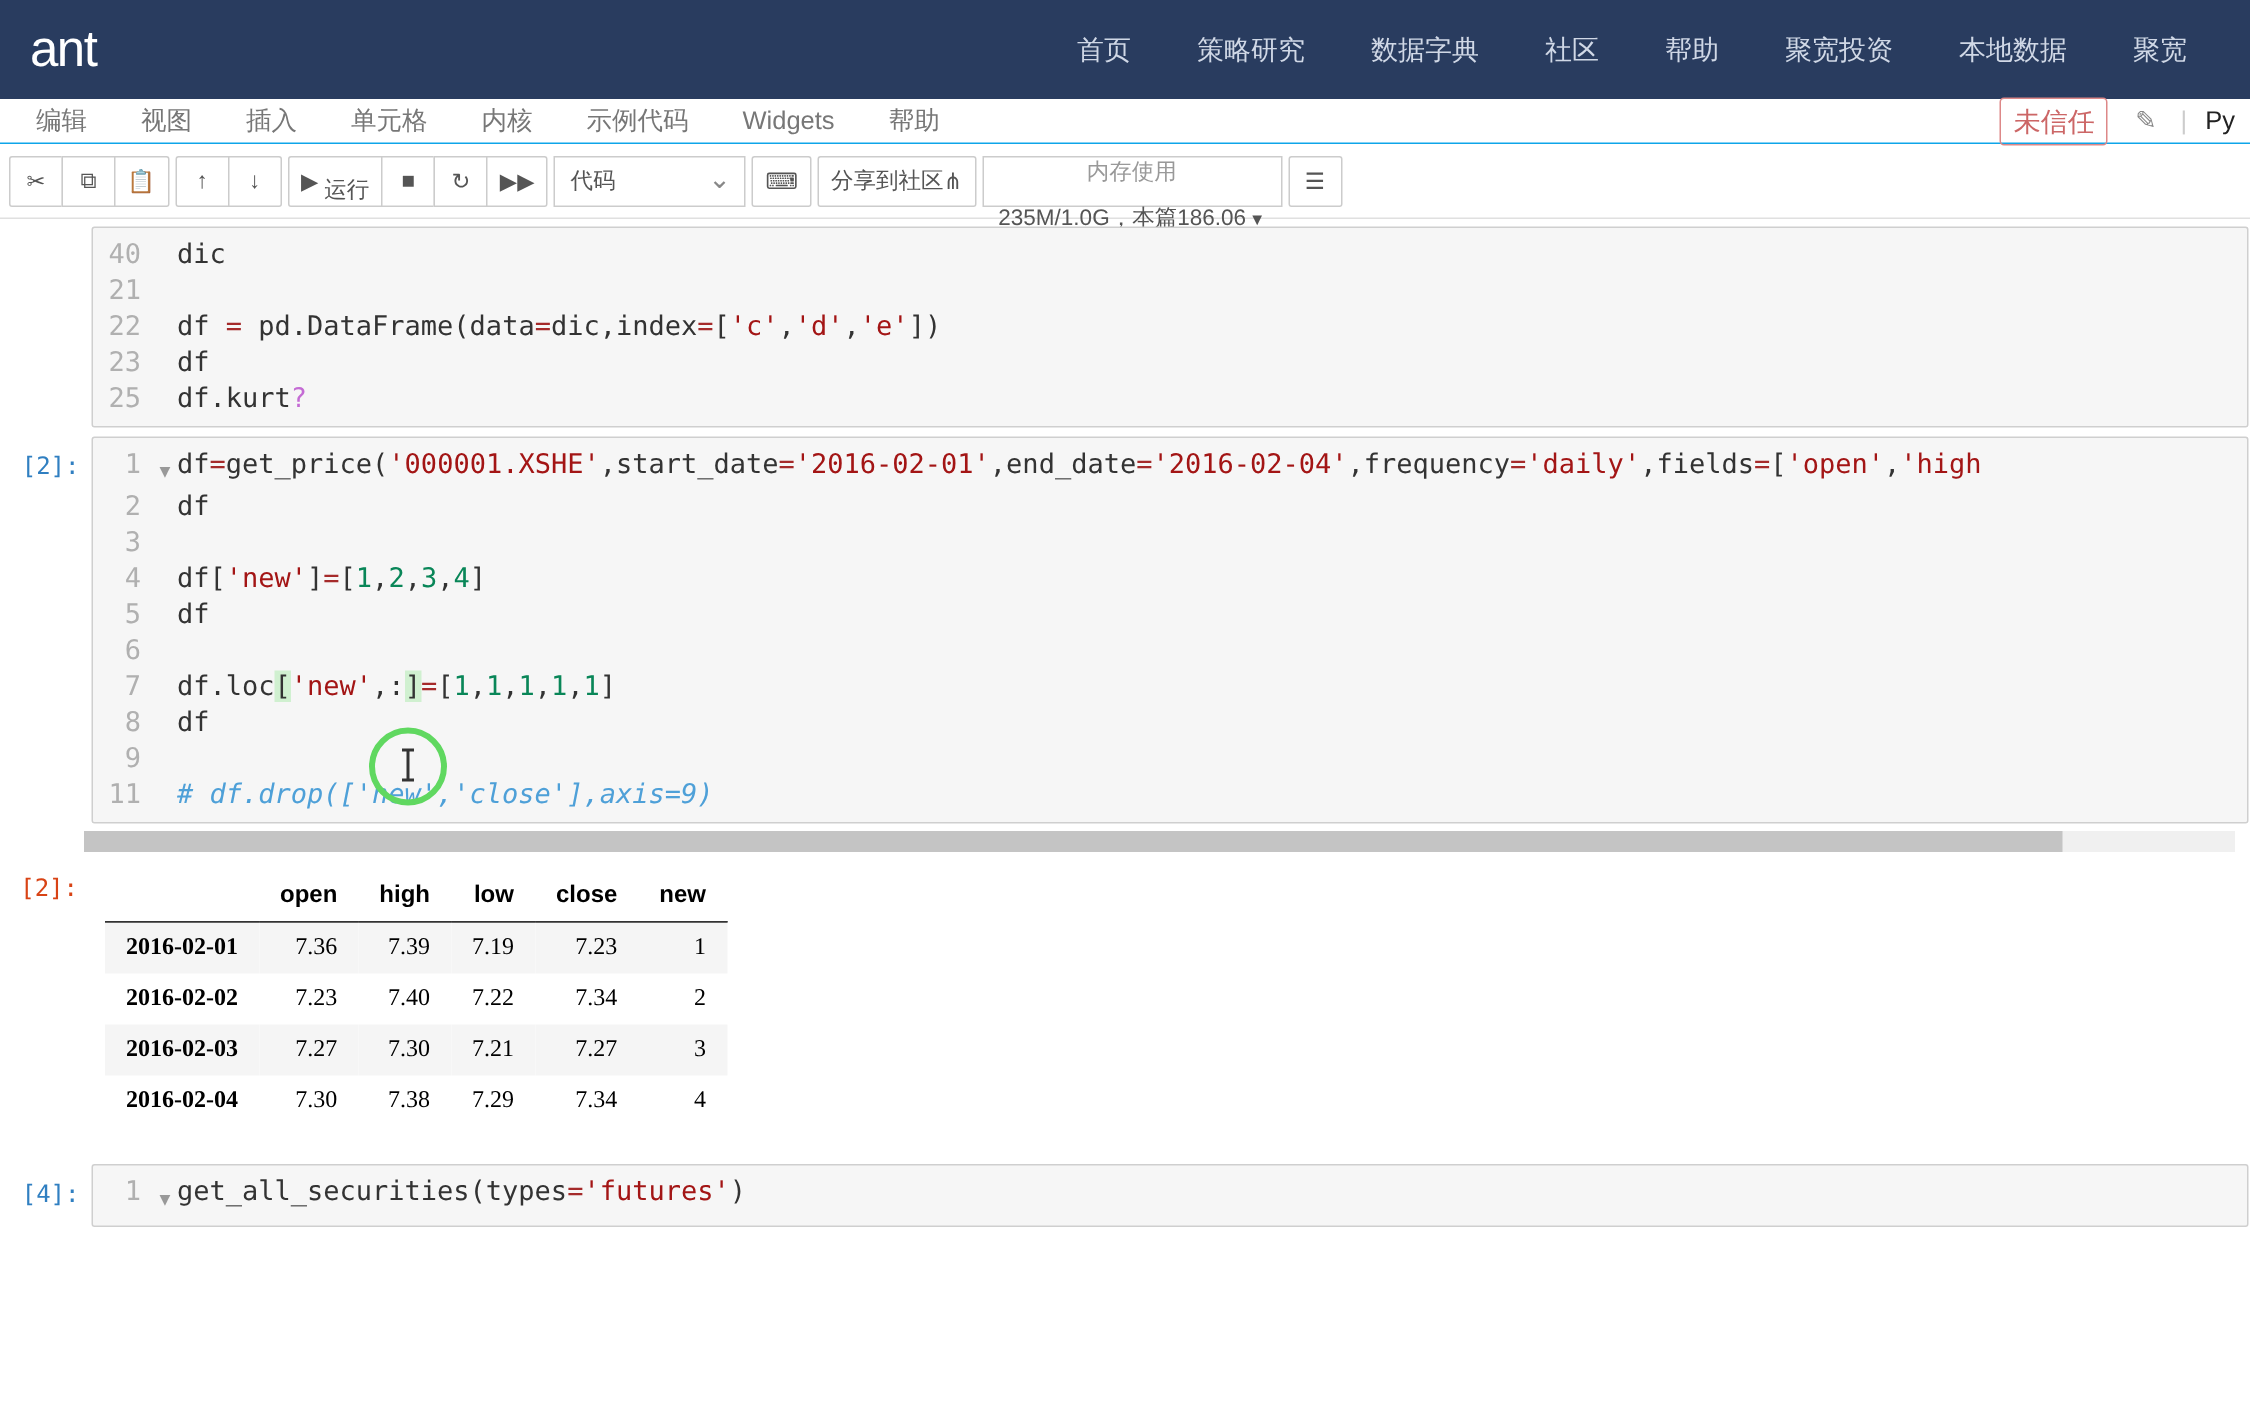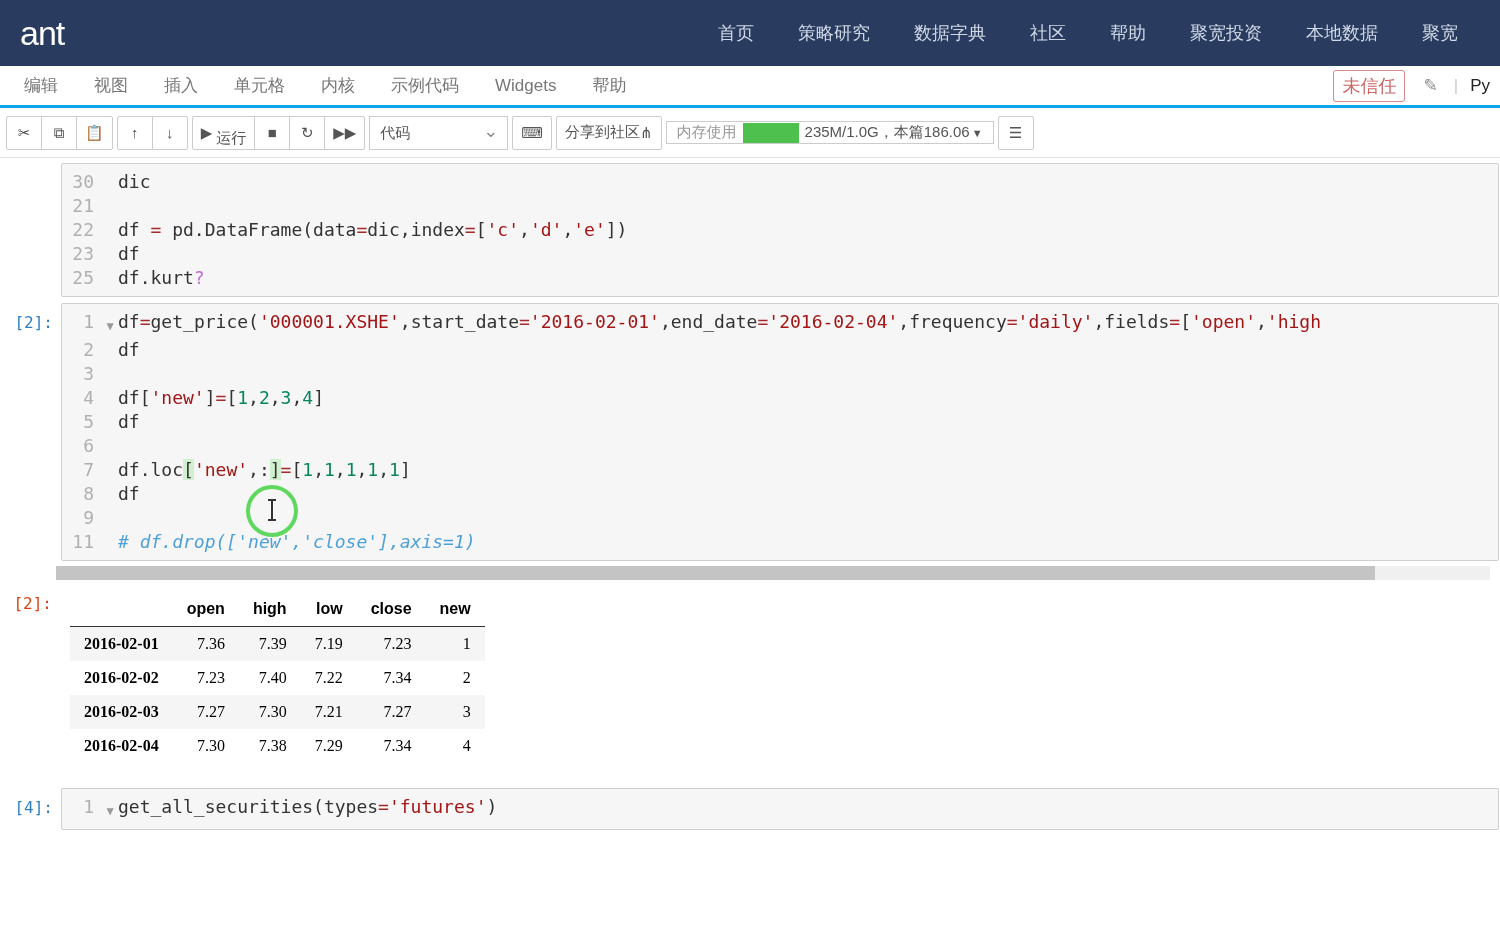--- a/index.html
+++ b/index.html
@@ -3,38 +3,38 @@
 <meta charset="utf-8">
 <style>
 * { margin: 0; padding: 0; box-sizing: border-box; }
 body { font-family: -apple-system, BlinkMacSystemFont, "Segoe UI", sans-serif; font-size: 14px; background: #fff; overflow-x: hidden; }
 
 .topnav { background: #293c5f; color: #fff; height: 66px; display: flex; align-items: center; padding: 0 20px; }
 .brand { font-size: 34px; font-weight: 400; color: #fff; letter-spacing: -1px; }
 .topnav-spacer { flex: 1; }
 .topnav-item { color: #d0d8e6; font-size: 18px; padding: 0 22px; cursor: pointer; }
 
-.menubar { background: #fff; height: 42px; display: flex; align-items: center; padding: 0 6px; border-bottom: 3px solid #0ea5e9; }
+.menubar { background: #fff; height: 30px; display: flex; align-items: center; padding: 0 6px; border-bottom: 1px solid #0ea5e9; }
 .menubar-item { color: #777; font-size: 17px; padding: 6px 18px; cursor: pointer; }
 .menubar-spacer { flex: 1; }
 .trust-badge { border: 1px solid #d88; color: #c66; font-size: 18px; padding: 3px 8px; border-radius: 3px; margin-right: 10px; }
 .menubar-icon { color: #888; font-size: 17px; padding: 4px 8px; cursor: pointer; }
 .kernel-text { color: #222; font-size: 17px; padding: 0 4px; }
 
 .toolbar { background: #fff; height: 50px; display: flex; align-items: center; padding: 6px 6px; border-bottom: 1px solid #e0e0e0; gap: 4px; }
 .tbtn { border: 1px solid #ccc; background: #fff; height: 34px; min-width: 36px; display: inline-flex; align-items: center; justify-content: center; color: #555; font-size: 15px; cursor: pointer; border-radius: 2px; padding: 0 8px; }
 .tbtn-group { display: inline-flex; }
 .tbtn-group .tbtn { border-radius: 0; margin-left: -1px; }
 .tbtn-group .tbtn:first-child { border-radius: 2px 0 0 2px; margin-left: 0; }
 .tbtn-group .tbtn:last-child { border-radius: 0 2px 2px 0; }
-.tselect { border: 1px solid #ccc; height: 34px; padding: 0 30px 0 10px; font-size: 15px; color: #555; background: #fff; cursor: pointer; appearance: none; position: relative; width: 139px; }
+.tselect { border: 1px solid #ccc; height: 34px; padding: 0 30px 0 10px; font-size: 15px; color: #555; background: #fff; cursor: pointer; appearance: none; position: relative; width: 128px; }
 .tselect-wrap { position: relative; display: inline-block; }
 .tselect-wrap::after { content: "⌄"; position: absolute; right: 10px; top: 4px; color: #888; pointer-events: none; font-size: 18px; }
 .btn-text { margin-left: 4px; margin-top: 11px; }
-.memory-box { border: 1px solid #ccc; height: 23px; display: inline-flex; align-items: center; padding: 0 10px; color: #999; font-size: 15px; gap: 6px; }
+.memory-box { border: 1px solid #ccc; height: 34px; display: inline-flex; align-items: center; padding: 0 10px; color: #999; font-size: 15px; gap: 6px; flex-direction: column; }
 .mem-bar { width: 56px; height: 20px; background: #4ec04e; }
 .mem-text { color: #555; }
 .caret-down { font-size: 11px; color: #555; margin-left: 2px; }
 
 .notebook { padding: 0; }
 .cell { display: flex; border: 1px solid transparent; margin: 4px 0; }
 .cell.output-cell { border: none; }
 .prompt { width: 60px; flex-shrink: 0; text-align: right; padding: 10px 8px 0 0; color: #307fc1; font-family: monospace; font-size: 16px; }
 .prompt.out { color: #d84315; }
 .input-area { flex: 1; background: #f6f6f6; border: 1px solid #cfcfcf; border-radius: 2px; padding: 6px 0; overflow-x: auto; }
@@ -152,21 +152,21 @@
       <span>☰</span>
     </button>
 </div>
 
 <div class="notebook">
 
   <div class="cell">
     <div class="prompt"></div>
     <div class="input-area" id="cell-0">
         <div class="code-row">
-          <div class="gutter">30</div>
+          <div class="gutter">40</div>
           <div class="fold"></div>
           <div class="codeline">dic</div>
         </div>
         <div class="code-row">
           <div class="gutter">21</div>
           <div class="fold"></div>
           <div class="codeline"></div>
         </div>
         <div class="code-row">
           <div class="gutter">22</div>
@@ -230,21 +230,21 @@
           <div class="codeline">df</div>
         </div>
         <div class="code-row">
           <div class="gutter">9</div>
           <div class="fold"></div>
           <div class="codeline"></div>
         </div>
         <div class="code-row">
           <div class="gutter">11</div>
           <div class="fold"></div>
-          <div class="codeline"><span class="c-cmt"># df.drop(['new','close'],axis=1)</span></div>
+          <div class="codeline"><span class="c-cmt"># df.drop(['new','close'],axis=9)</span></div>
         </div>
       </div>
   </div>
   <div class="hscroll">
       <div class="hscroll-thumb"></div>
     </div>
 
   <div class="cell output-cell">
     <div class="prompt out">[2]:</div>
     <div class="output-area">

